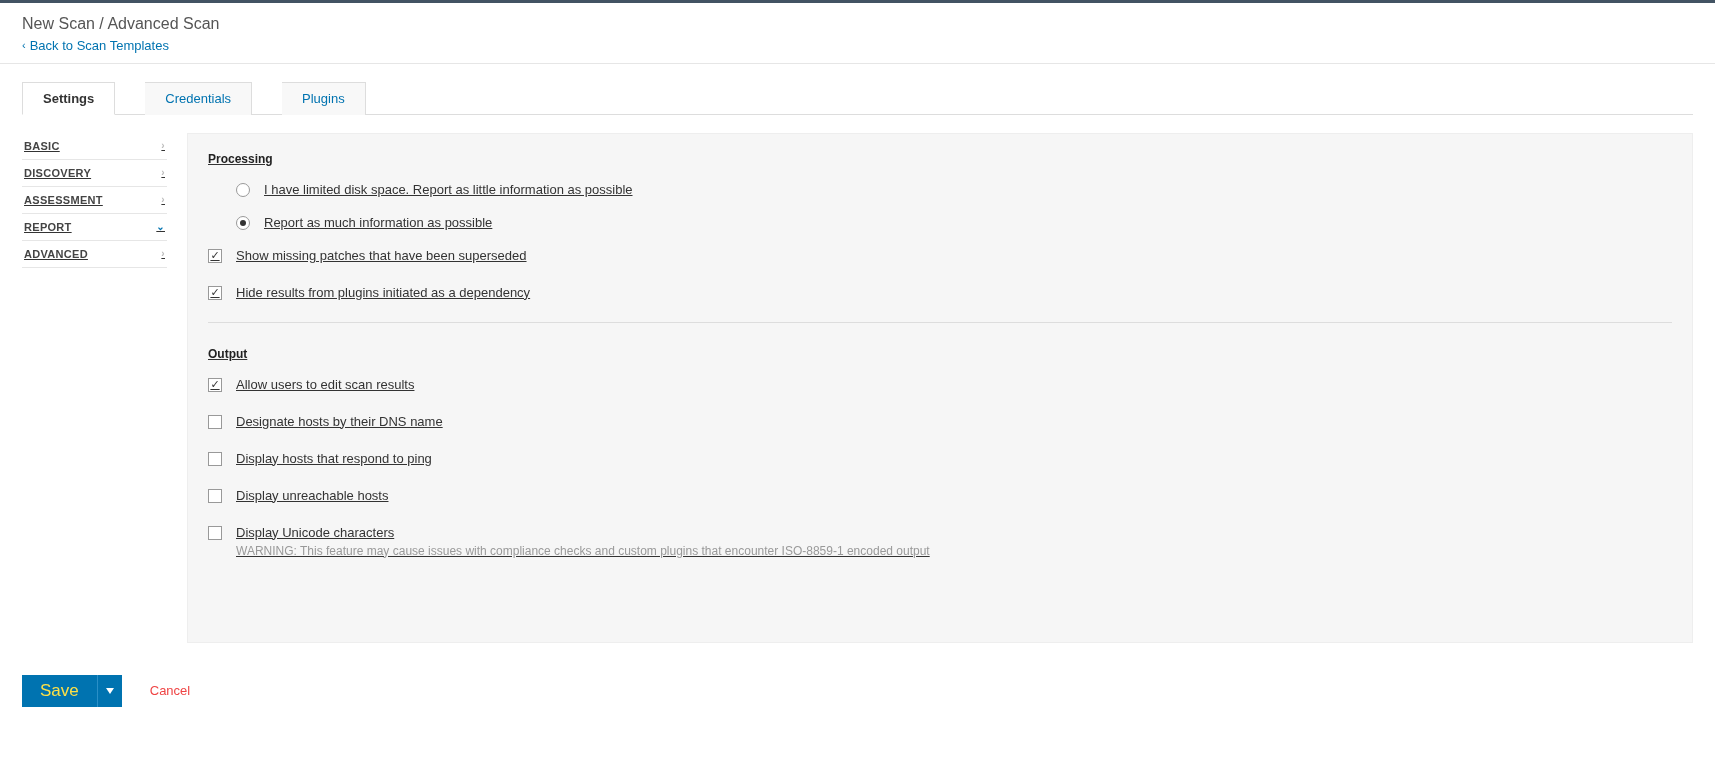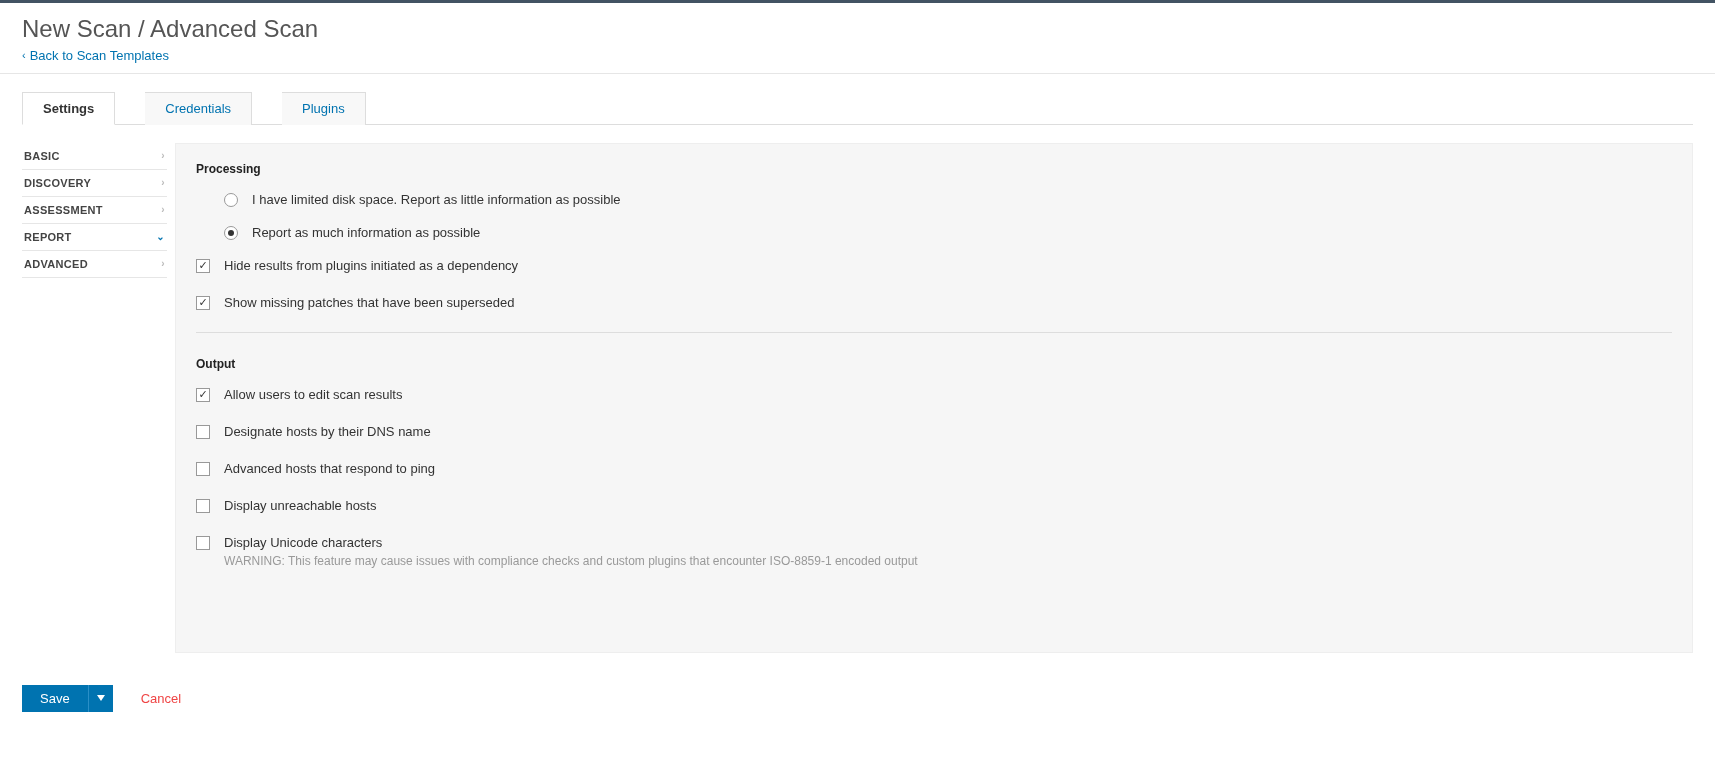--- a/index.html
+++ b/index.html
@@ -15,21 +15,21 @@
     border-top: 3px solid #425363;
     min-height: 771px;
     padding: 0;
     position: relative;
   }
   .header {
     padding: 12px 22px 10px 22px;
     border-bottom: 1px solid #e6e6e6;
   }
   .page-title {
-    font-size: 24px;
+    font-size: 16px;
     font-weight: 400;
     color: #555;
     margin: 0 0 4px 0;
   }
   .back-link {
     color: #0073b0;
     font-size: 13px;
     cursor: pointer;
     display: inline-flex;
     align-items: center;
@@ -56,21 +56,22 @@
     background: #fff;
     color: #333;
     font-weight: 600;
     border-bottom: 1px solid #fff;
   }
   .tab + .tab { border-left: none; }
   .content-wrap {
     display: flex;
     border-top: 1px solid #ddd;
     padding-top: 18px;
-    gap: 8px;
+    gap: 20px;
+    text-decoration: underline;
   }
   .sidebar {
     width: 145px;
     flex-shrink: 0;
   }
   .side-item {
     padding: 7px 2px;
     border-bottom: 1px solid #e6e6e6;
     font-size: 11px;
     font-weight: 600;
@@ -169,24 +170,24 @@
   .col { display: flex; flex-direction: column; }
   .footer {
     padding: 32px 22px 20px 22px;
     display: flex;
     align-items: center;
     gap: 28px;
   }
   .btn-group { display: flex; }
   .btn-save {
     background: #0073b0;
-    color: #ffffff;
+    color: #fde047;
     border: none;
     padding: 6px 18px;
-    font-size: 13px;
+    font-size: 17px;
     cursor: pointer;
   }
   .btn-drop {
     background: #0073b0;
     color: #fff;
     border: none;
     border-left: 1px solid #2a8fc7;
     padding: 6px 8px;
     cursor: pointer;
     display: flex;
@@ -251,44 +252,44 @@
               <div class="radio"></div>
               <div class="opt-label">I have limited disk space. Report as little information as possible</div>
             </div>
             <div class="radio-row">
               <div class="radio selected"></div>
               <div class="opt-label">Report as much information as possible</div>
             </div>
           </div>
         </div>
 
-        <div class="row">
-          <div class="ck checked"></div>
-          <div class="opt-label">Hide results from plugins initiated as a dependency</div>
-        </div>
         <div class="row" style="margin-top:10px;">
           <div class="ck checked"></div>
           <div class="opt-label">Show missing patches that have been superseded</div>
         </div>
+        <div class="row">
+          <div class="ck checked"></div>
+          <div class="opt-label">Hide results from plugins initiated as a dependency</div>
+        </div>
 
         <div class="hr"></div>
 
         <div class="section-title">Output</div>
 
         <div class="row">
           <div class="ck checked"></div>
           <div class="opt-label">Allow users to edit scan results</div>
         </div>
         <div class="row">
           <div class="ck"></div>
           <div class="opt-label">Designate hosts by their DNS name</div>
         </div>
         <div class="row">
           <div class="ck"></div>
-          <div class="opt-label">Advanced hosts that respond to ping</div>
+          <div class="opt-label">Display hosts that respond to ping</div>
         </div>
         <div class="row">
           <div class="ck"></div>
           <div class="opt-label">Display unreachable hosts</div>
         </div>
         <div class="row" style="margin-bottom:6px;">
           <div class="ck"></div>
           <div class="col">
             <div class="opt-label">Display Unicode characters</div>
             <div class="warning">WARNING: This feature may cause issues with compliance checks and custom plugins that encounter ISO-8859-1 encoded output</div>

